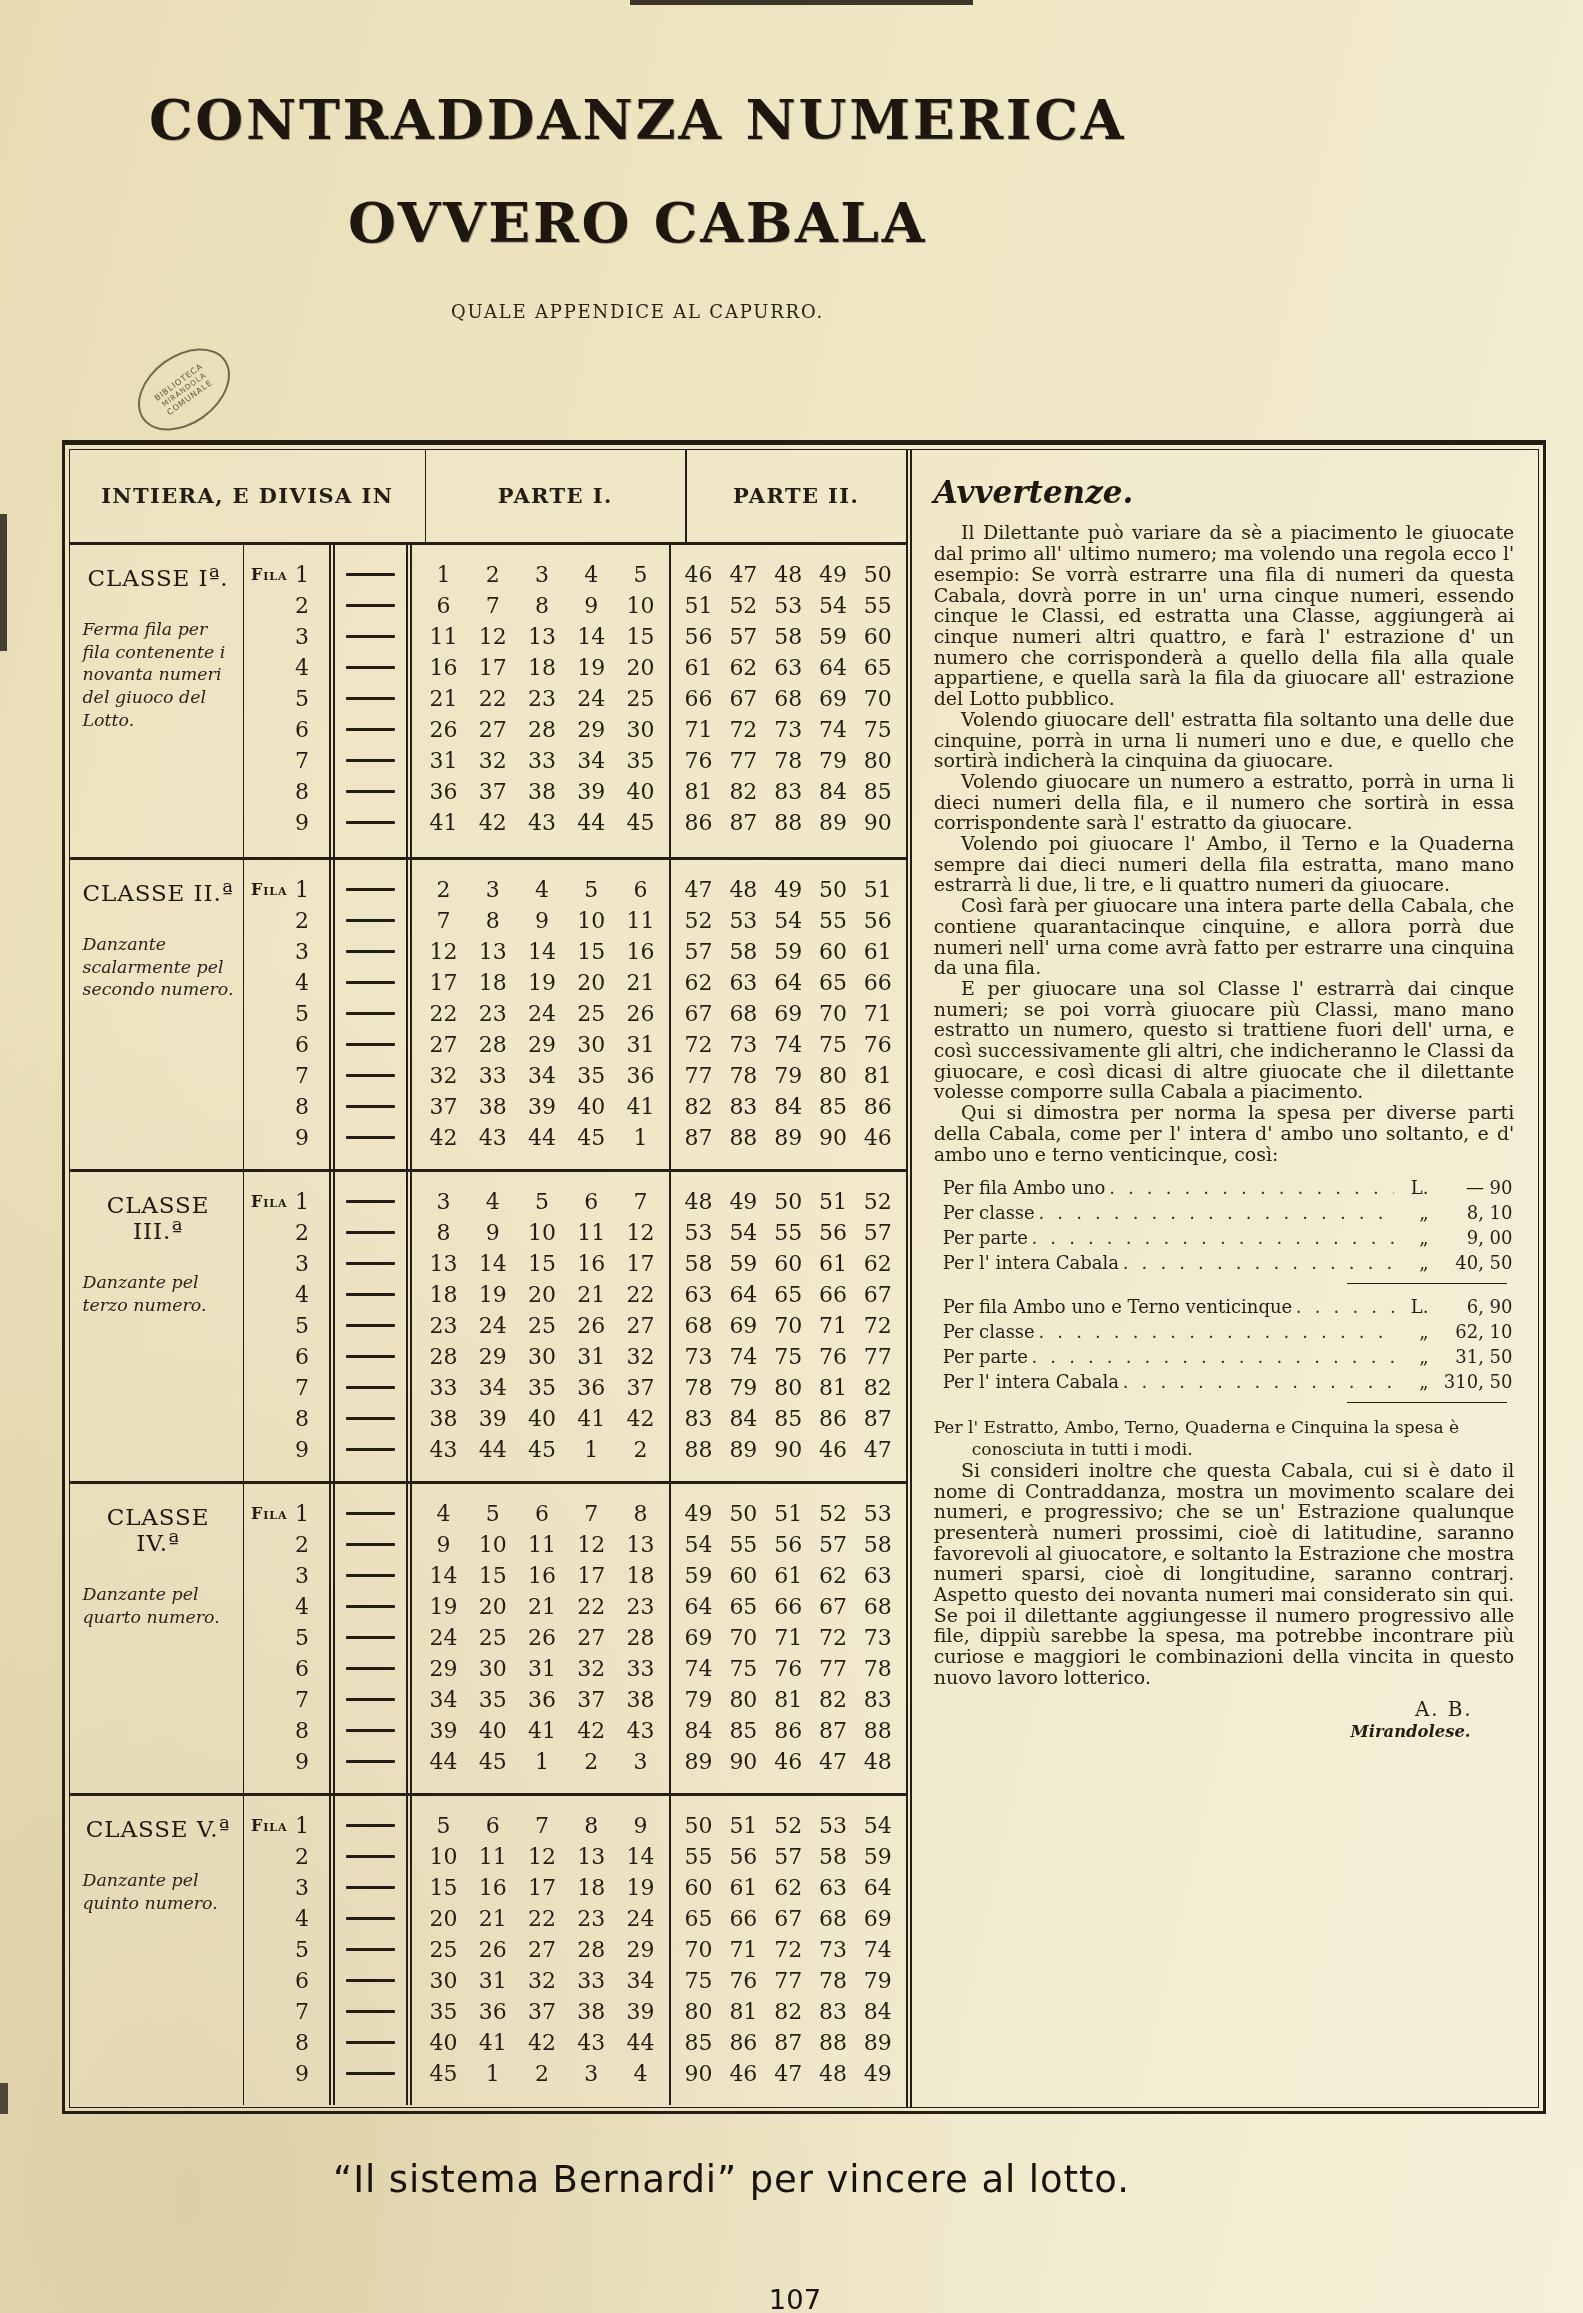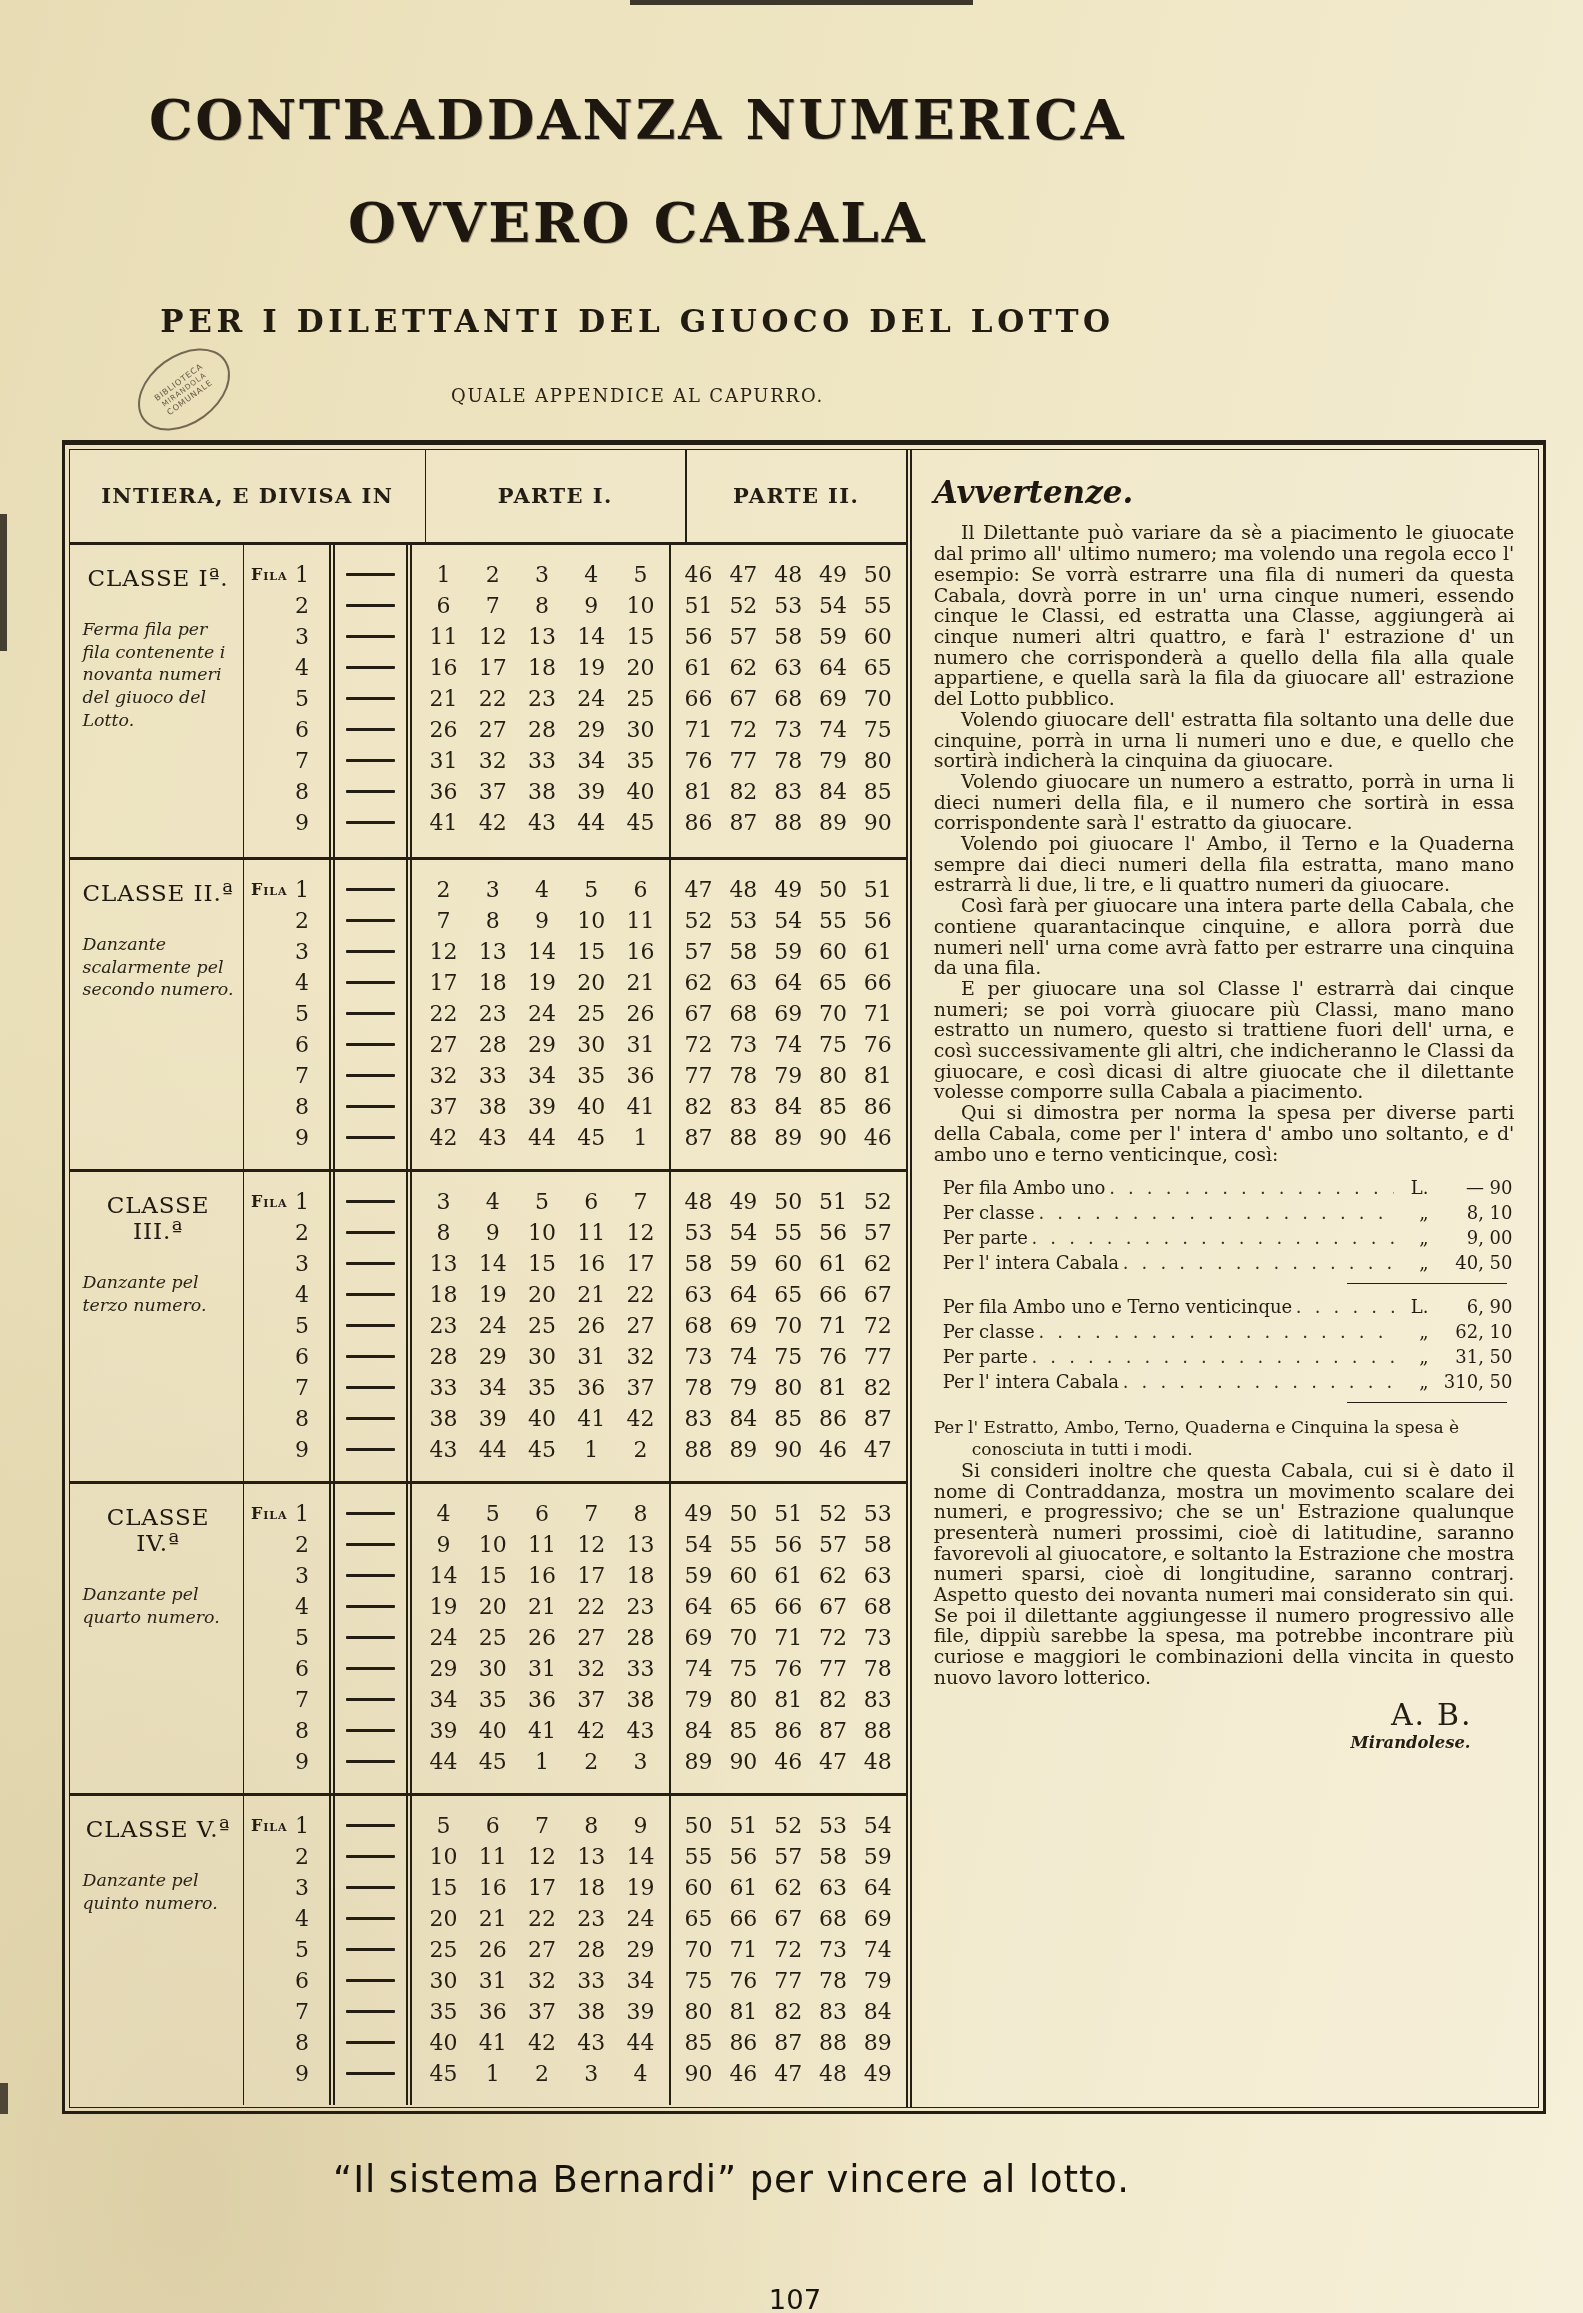--- a/index.html
+++ b/index.html
@@ -67,39 +67,38 @@
   .price-table { margin:12.8px 1.8px 5.5px 9.1px; }
   .price-row { display:flex; align-items:baseline; height:25px; font-size:18px; }
   .pr-label { white-space:nowrap; }
   .pr-dots { flex:1; overflow:hidden; white-space:nowrap; letter-spacing:3.7px; margin:0 3.7px; color:#3a3120; }
   .pr-cur { width:31px; text-align:right; }
   .pr-amt { width:84px; text-align:right; }
   .price-rule { width:160px; margin:4.6px 7.3px 0 auto; border-top:1.8px solid #251e15; }
   .avv-note { font-size:17px; line-height:1.3; margin-top:12.8px; padding-left:38px; text-indent:-38px; color:#272013; }
   .gap-top { margin-top:18.3px !important; }
   .signature { text-align:right; margin-top:9.1px; padding-right:42px; }
-  .sig-initials { font-size:30px; letter-spacing:1.8px; }
+  .sig-initials { font-size:20px; letter-spacing:1.8px; }
   .sig-name { font-size:16.4px; font-style:italic; font-weight:bold; margin-top:1.8px; padding-right:1.8px; }
 
   .caption { position:absolute; top:2158px; left:238px; width:987px; text-align:center;
     font-family:"DejaVu Sans", sans-serif; font-size:37px; letter-spacing:0.9px; color:#18130d; }
   .pageno { position:absolute; top:2284px; left:713px; width:164px; text-align:center;
     font-family:"DejaVu Sans", sans-serif; font-size:27.4px; color:#18130d; }
 </style>
 </head>
 <body>
 
 <div class="artifact" style="left:630px;top:0;width:343px;height:4.6px;opacity:.85;"></div>
 <div class="artifact" style="left:0;top:514px;width:7.3px;height:137px;opacity:.8;"></div>
 <div class="artifact" style="left:0;top:2083px;width:8.2px;height:31px;opacity:.75;"></div>
 
 <div class="masthead">
   <div class="title-ornate">CONTRADDANZA NUMERICA</div>
   <div class="title-ornate title-line2">OVVERO CABALA</div>
-  <div class="subtitle">PER I DILETTANTI DEL GIUOCO DEL LOTTO</div>
   <div class="subheading">QUALE APPENDICE AL CAPURRO.</div>
 </div>
 
 <div class="stamp">
   <span>BIBLIOTECA</span>
   <span>MIRANDOLA</span>
   <span>COMUNALE</span>
 </div>
 
 <div class="main-table">

